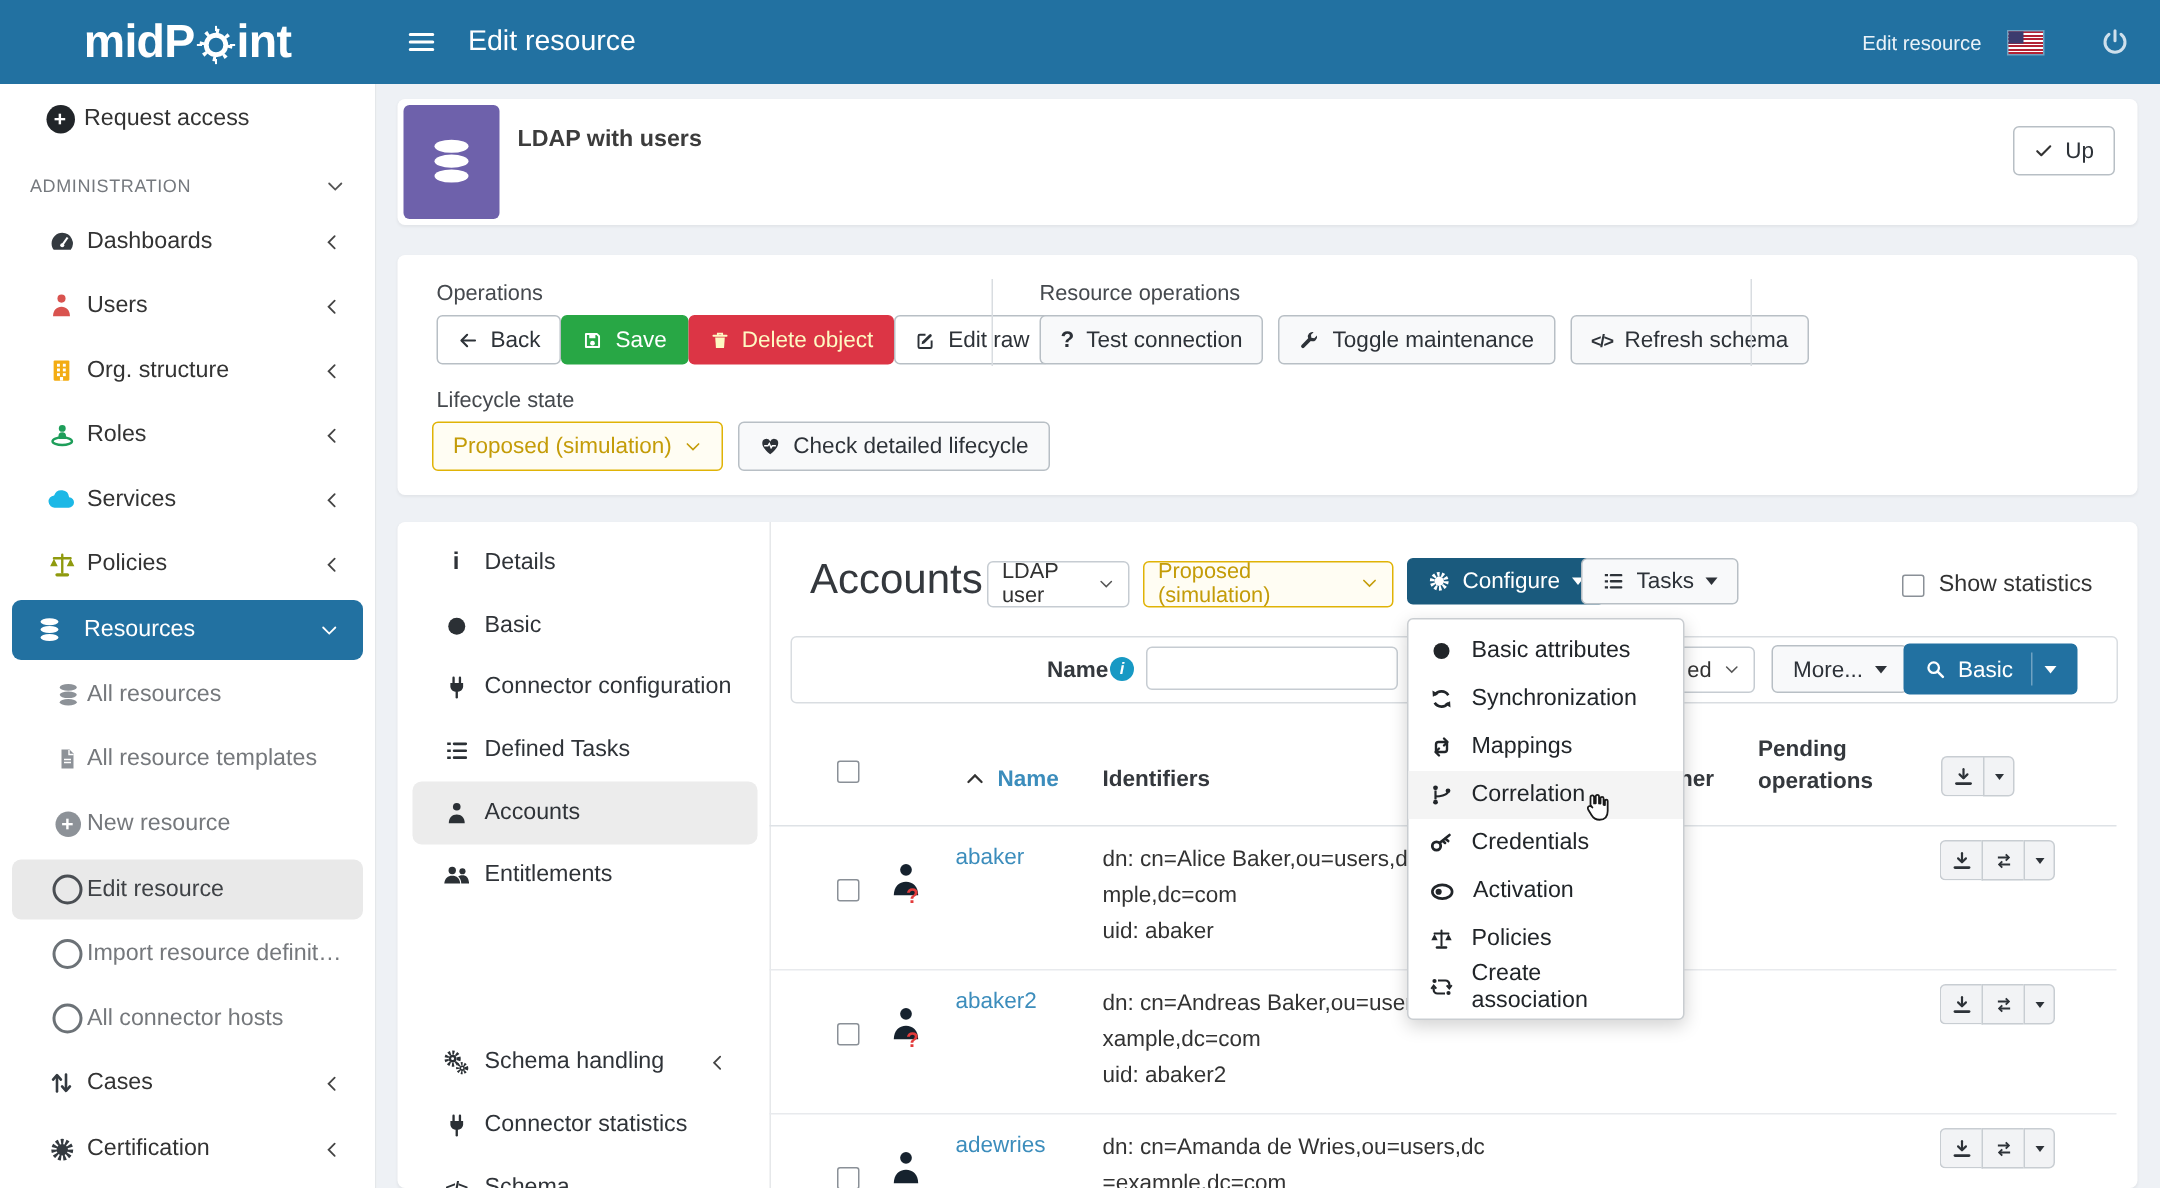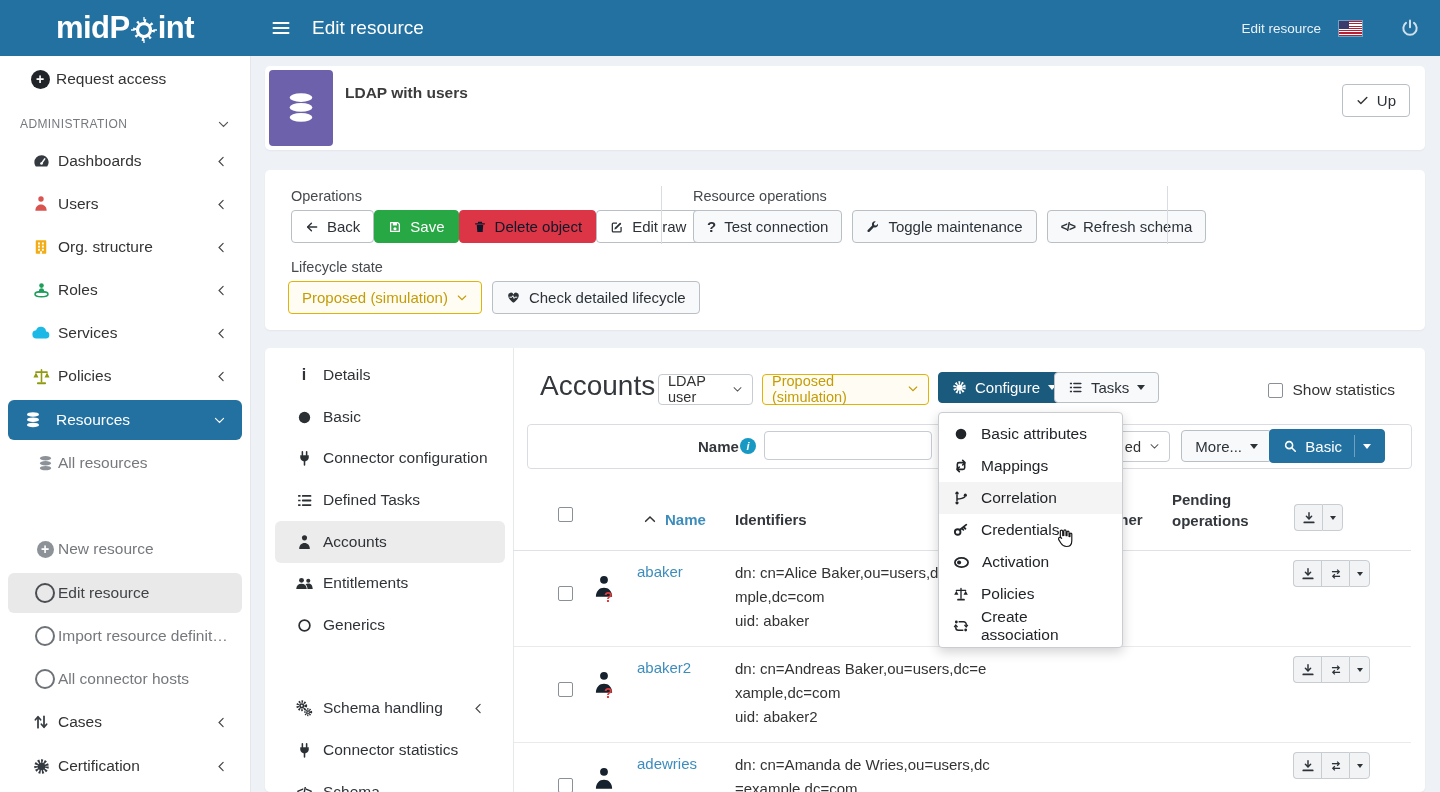--- a/index.html
+++ b/index.html
@@ -41,21 +41,21 @@
   
   .card{position:absolute;left:265px;width:1160px;background:#fff;border-radius:5px;box-shadow:0 1px 2px rgba(0,0,0,.05);}
   .purplebox{position:absolute;left:4px;top:4px;width:64px;height:76px;background:#6e61ab;border-radius:4px;
     display:flex;align-items:center;justify-content:center;}
   .rtitle{position:absolute;left:80px;top:18px;font-size:15.5px;font-weight:bold;color:#3c3c3c;}
   
   .btn{display:inline-flex;align-items:center;gap:8px;height:33px;padding:0 13px;border-radius:4px;font-size:15px;
     border:1px solid #b8bfc5;background:#f8f9fa;color:#2d3238;white-space:nowrap;box-sizing:border-box;}
   .btn-white{background:#fff;}
   .btn-green{background:#28a745;border-color:#28a745;color:#fff;}
-  .btn-red{background:#dc3545;border-color:#dc3545;color:#0f172a;text-align:center;}
+  .btn-red{background:#dc3545;border-color:#dc3545;color:#fef9c3;text-align:center;}
   .btn-navy{background:#1a5a7d;border-color:#1a5a7d;color:#fff;}
   .btn-blue{background:#2271a1;border-color:#2271a1;color:#fff;}
   .btn-yellow{background:#fffdf3;border:1.5px solid #e0b306;color:#c49c08;}
   .cdown{width:0;height:0;border:4px solid transparent;border-top:5px solid currentColor;margin-top:4px;}
   .lbl{font-size:14.5px;color:#45494e;}
   .vdiv{position:absolute;top:16px;height:58px;width:1px;background:#d9dde1;}
   
   .tabs-panel{position:absolute;left:0;top:0;bottom:0;width:248px;border-right:1px solid #e6e8ea;}
   .trow{position:absolute;left:0;right:0;height:42px;display:flex;align-items:center;font-size:15.5px;color:#2f3338;}
   .trow .sic{position:absolute;left:27px;width:24px;display:flex;justify-content:center;}
@@ -437,20 +437,28 @@
     </div>
 
     <div class="srow ssub" style="top:386px">
       <span class="sic" style="color:#8d9298">
           <svg class="ic" width="17" height="17">
             <use href="#i-db"></use>
           </svg>
         </span>
       <span class="stx">All resources</span>
     </div>
+    <div class="srow ssub" style="top:429px">
+      <span class="sic" style="color:#8d9298">
+          <svg class="ic" width="16" height="16">
+            <use href="#i-file"></use>
+          </svg>
+        </span>
+      <span class="stx">All resource templates</span>
+    </div>
     <div class="srow ssub" style="top:472px">
       <span class="sic">
           <span class="pluscirc" style="background:#8d9298;width:17px;height:17px">+</span>
         </span>
       <span class="stx">New resource</span>
     </div>
     <div class="sactive sactive2" style="top:517px">
       <span class="sic" style="left:26px">
           <span class="circ-o" style="border-color:#4a4e53"></span>
         </span>
@@ -636,28 +644,20 @@
           </span>
         <span class="stx">Accounts</span>
       </div>
       <div class="trow" style="top:214px">
         <span class="sic" style="color:#2b3035">
             <svg class="ic" width="19" height="19">
               <use href="#i-users"></use>
             </svg>
           </span>
         <span class="stx">Entitlements</span>
-      </div>
-      <div class="trow" style="top:256px">
-        <span class="sic" style="color:#2b3035">
-            <svg class="ic" width="17" height="17">
-              <use href="#i-circle"></use>
-            </svg>
-          </span>
-        <span class="stx">Generics</span>
       </div>
       <div class="trow" style="top:339px">
         <span class="sic" style="color:#2b3035">
             <svg class="ic" width="18" height="18">
               <use href="#i-gears"></use>
             </svg>
           </span>
         <span class="stx">Schema handling</span>
         <span class="schev">
             <svg class="ic" width="13" height="13">
@@ -875,20 +875,28 @@
       <span>
           <svg class="ic" width="16" height="16">
             <use href="#i-circle-f"></use>
           </svg>
         </span>
       <span>Basic attributes</span>
     </div>
     <div class="mi">
       <span>
           <svg class="ic" width="16" height="16">
+            <use href="#i-sync"></use>
+          </svg>
+        </span>
+      <span>Synchronization</span>
+    </div>
+    <div class="mi">
+      <span>
+          <svg class="ic" width="16" height="16">
             <use href="#i-repeat"></use>
           </svg>
         </span>
       <span>Mappings</span>
     </div>
     <div class="mi hov">
       <span>
           <svg class="ic" width="16" height="16">
             <use href="#i-branch"></use>
           </svg>

